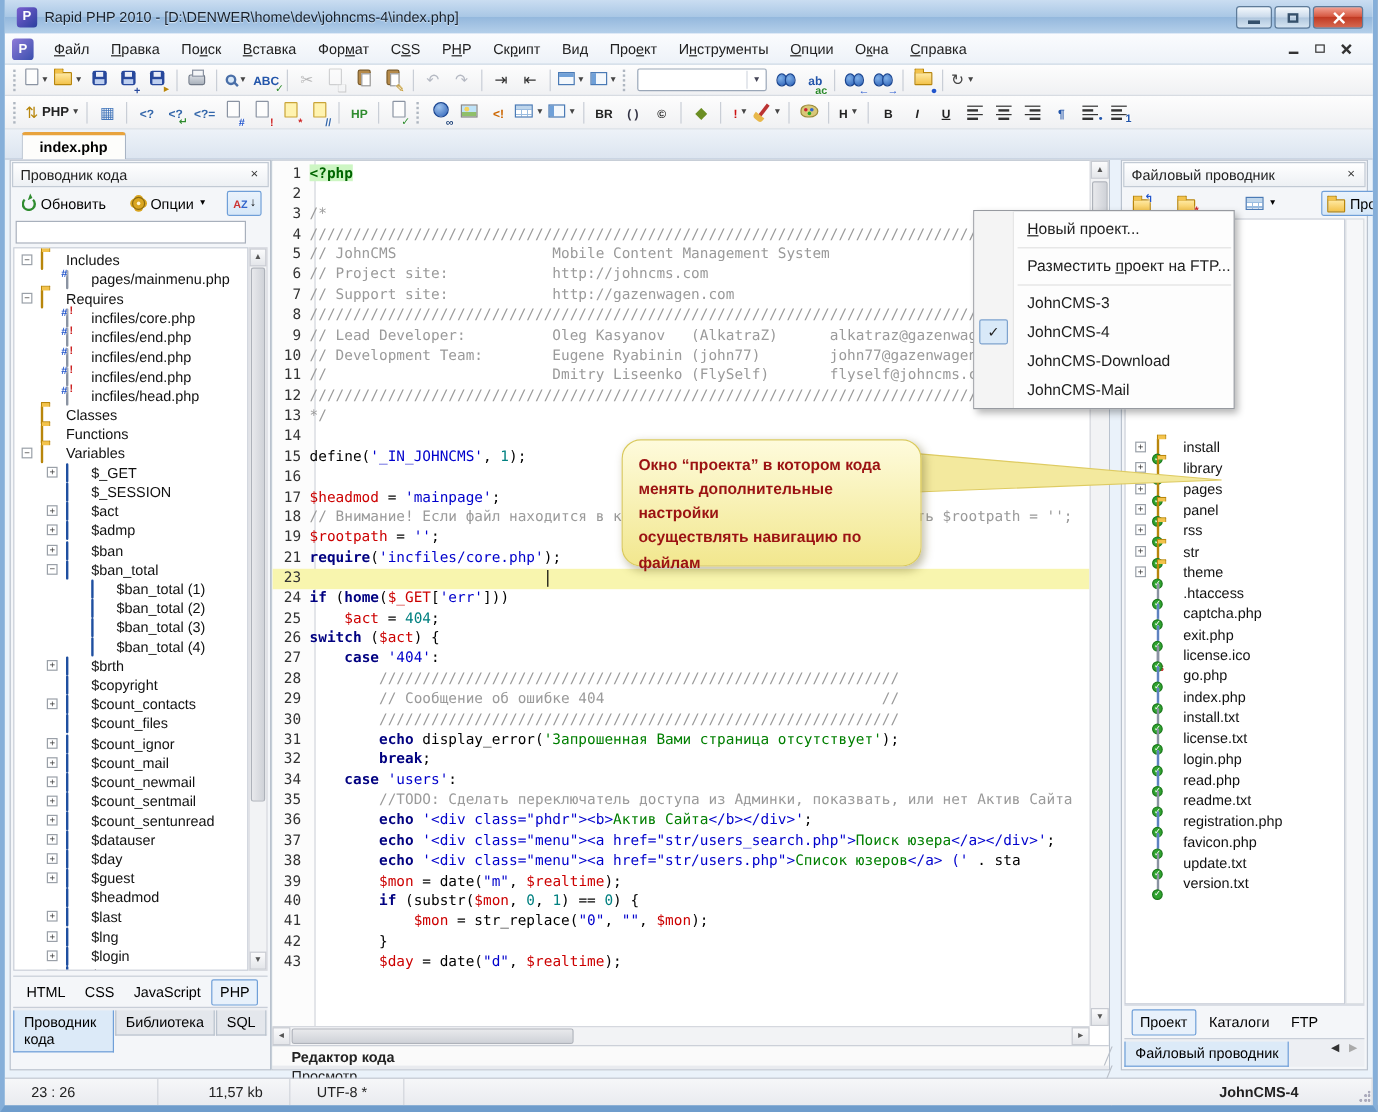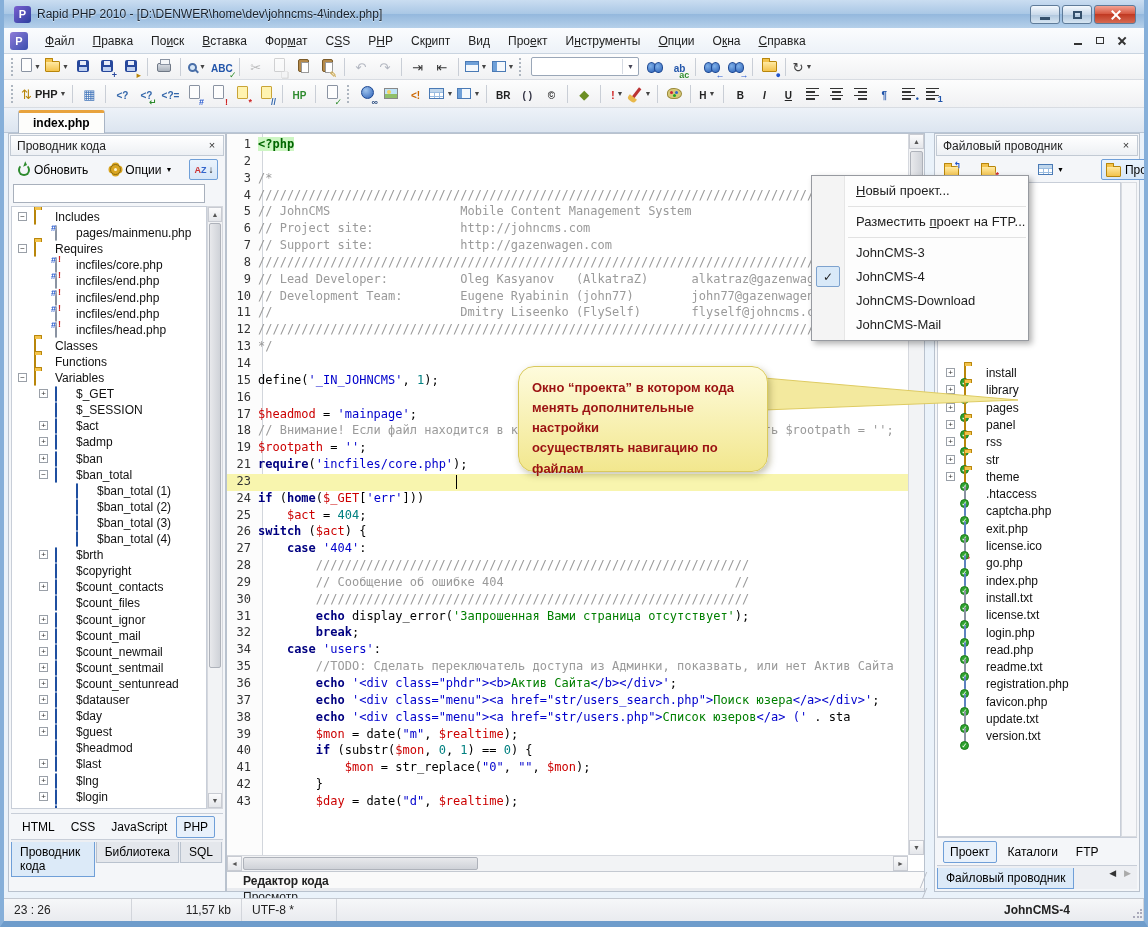--- a/index.html
+++ b/index.html
@@ -139,21 +139,21 @@
   .etab:after{content:"";position:absolute;right:0;top:0;bottom:0;width:1px;background:#B9BFC8;transform:skewX(-22deg);}
   
   #righttree{position:absolute;left:2px;top:48px;right:18px;bottom:54px;background:#fff;border:1px solid #C8CED8;overflow:hidden;}
   #rightscroll{position:absolute;right:2px;top:48px;width:16px;bottom:54px;background:#F6F7F9;border:1px solid #D8DBE0;}
   .rbtnrow{position:absolute;left:2px;bottom:26px;right:2px;height:28px;display:flex;align-items:center;gap:4px;padding:0 6px;font-size:12px;border-top:1px solid #C8CED8;background:#F4F6F9;}
   .rtabrow{position:absolute;left:2px;bottom:2px;right:2px;height:24px;background:#EDEFF3;border-top:1px solid #C8CED8;display:flex;align-items:flex-start;padding-top:2px;font-size:12px;}
   .navarr{margin-left:auto;display:flex;gap:8px;align-items:center;padding-right:6px;font-size:9px;color:#444;}
   
   #statusbar{position:absolute;left:0;bottom:0;width:100%;height:23px;background:linear-gradient(#F6F7F9,#E9EBEF);border-top:1px solid #C4C9D1;
      display:flex;align-items:center;font-size:12px;color:#222;}
-  .scell{height:100%;display:flex;align-items:center;padding:0 10px;border-right:1px solid #D2D5DB;}
+  .scell{height:100%;display:flex;align-items:center;padding:0 22px;border-right:1px solid #D2D5DB;}
   #grip{position:absolute;right:2px;bottom:2px;width:10px;height:10px;
      background:radial-gradient(circle at 2px 8px,#AAB 1px,transparent 1.5px),radial-gradient(circle at 6px 8px,#AAB 1px,transparent 1.5px),radial-gradient(circle at 6px 4px,#AAB 1px,transparent 1.5px),radial-gradient(circle at 9px 8px,#AAB 1px,transparent 1.5px),radial-gradient(circle at 9px 4px,#AAB 1px,transparent 1.5px),radial-gradient(circle at 9px 1px,#AAB 1px,transparent 1.5px);}
   
   #beam{position:absolute;left:0;top:0;z-index:50;pointer-events:none;}
   #callout{position:absolute;left:514px;top:366px;width:250px;height:106px;z-index:55;border-radius:16px;
      background:linear-gradient(180deg,#FEFBDC,#F2E78E);border:1px solid #D9C95C;box-shadow:2px 3px 7px rgba(90,80,20,.35);
      padding:11px 13px;color:#9B1212;font-weight:bold;font-size:13px;line-height:1.55;}
   #projmenu{position:absolute;left:807px;top:175px;width:218px;z-index:60;background:#FDFDFD;border:1px solid #979AA0;
      box-shadow:3px 3px 6px rgba(0,0,0,.3);font-size:13px;color:#1E1E1E;padding:3px 0;}
   #projmenu:before{content:"";position:absolute;left:0;top:0;bottom:0;width:32px;background:#F4F4F4;border-right:1px solid #E6E6E6;}

